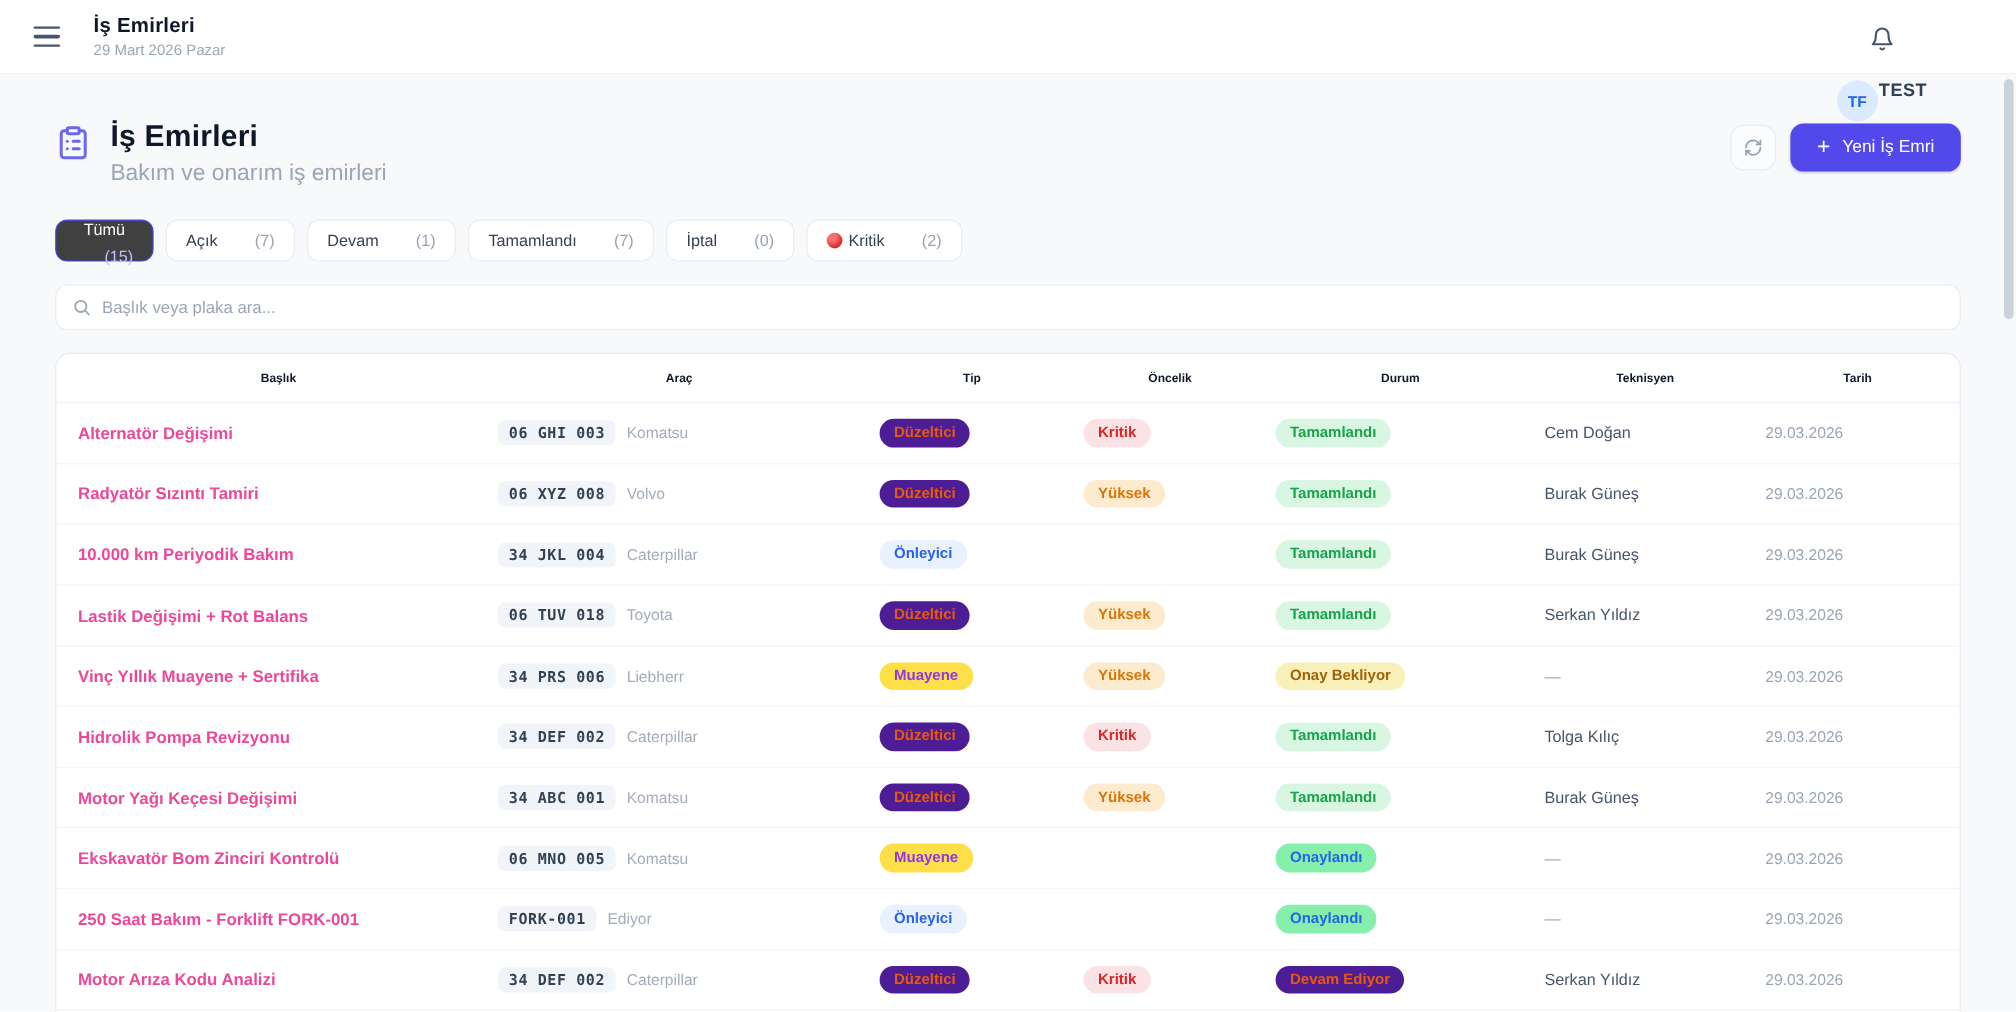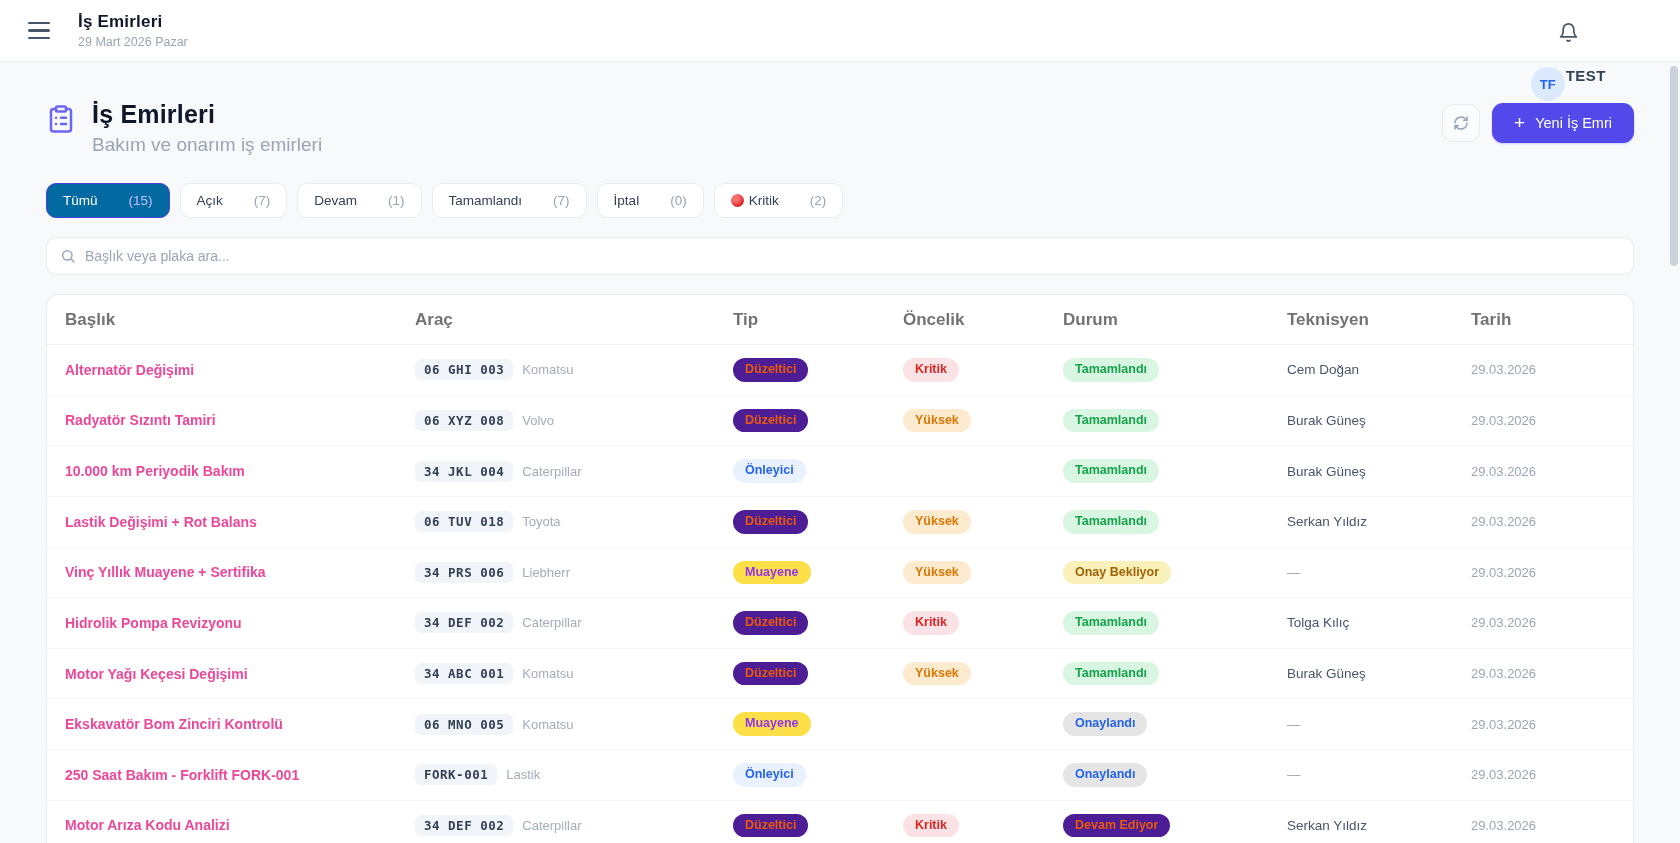--- a/index.html
+++ b/index.html
@@ -63,21 +63,21 @@
 
   
   .chips { margin:27px 46px 0 46px; display:flex; gap:10px; }
   .chip {
     height:35px; border-radius:10px; border:1px solid #e8edf2; background:#fff;
     font-family:"Liberation Sans", sans-serif;
     display:flex; align-items:center; gap:7px; padding:0 16px;
     font-size:13.5px; cursor:pointer; color:#334155; font-weight:500;
   }
   .chip .count { color:#98a4b3; font-weight:400;margin-left:24px; }
-  .chip.active { background:#0369a1; border-color:#4840d8; color:#fff; }
+  .chip.active { background:#404040; border-color:#4840d8; color:#fff;flex-direction:column; }
   .chip.active .count { color:#c3bffa; }
   .red-dot {
     width:13px; height:13px; border-radius:50%;
     background:radial-gradient(circle at 35% 30%, #f87171 0 25%, #dc2626 70%);
     display:inline-block; margin-right:-2px;
   }
 
   
   .search-wrap {
     margin:19px 46px 0 46px; height:35px; background:#fff;
@@ -91,21 +91,21 @@
   }
   .search-input::placeholder { color:#9aa6b5; }
 
   
   .card {
     margin:19px 46px 0 46px; background:#fff; border:1px solid #e7ecf1;
     border-radius:12px; overflow:hidden; height:700px;
   }
   table { width:100%; border-collapse:collapse; table-layout:fixed; }
   th {
-    text-align:left; font-size:17px; font-weight:700; color:#737373;
+    text-align:center; font-size:10px; font-weight:700; color:#0f172a;
     padding:15px 8px 14px 8px; border-bottom:1px solid #eef1f5;
   }
   th:first-child, td:first-child { padding-left:18px; }
   td { padding:13px 8px; border-bottom:1px solid #f1f5f9; vertical-align:middle; }
   .c-title { font-size:14px; font-weight:700; color:#ec4899; }
   .plate {
     display:inline-block; background:#f1f5f9; color:#334155;
     font-family:"DejaVu Sans Mono", monospace; font-size:12.5px; font-weight:700;
     padding:3px 9px; border-radius:6px; letter-spacing:.5px;
   }
@@ -114,21 +114,21 @@
     display:inline-block; border-radius:999px; padding:4px 12px;
     font-size:12.5px; font-weight:600; line-height:1.25;
   }
   .k-orange     { color:#ea580c; background:#4c1d95; }
   .k-blue       { color:#2563eb; background:#e9f1fe; }
   .k-purple     { color:#9333ea; background:#fde047; }
   .k-red        { color:#dc2626; background:#fbe3e5; }
   .k-amber      { color:#d97706; background:#fcebce; }
   .k-green      { color:#16a34a; background:#d9f6e3; }
   .k-yellow     { color:#a16207; background:#faf0ba; }
-  .k-bluefill   { color:#2563eb; background:#e5e5e5; }
+  .k-bluefill   { color:#2563eb; background:#86efac; }
   .k-orangefill { color:#ea580c; background:#4c1d95; }
   .c-tech { font-size:13.5px; color:#475569; }
   .c-tech.empty { color:#9aa6b5; }
   .c-date { font-size:13px; color:#9aa6b5; }
   tr.order-row { cursor:pointer; }
 
   
   .scrollbar { position:absolute; top:0; right:2px; width:8px; height:843px; }
   .scroll-thumb {
     position:absolute; top:66px; width:8px; height:200px;
@@ -338,21 +338,21 @@
           <td class="c-title">Ekskavatör Bom Zinciri Kontrolü</td>
           <td><span class="plate">06 MNO 005</span><span class="brand">Komatsu</span></td>
           <td><span class="badge k-purple">Muayene</span></td>
           <td></td>
           <td><span class="badge k-bluefill">Onaylandı</span></td>
           <td class="c-tech empty">—</td>
           <td class="c-date">29.03.2026</td>
         </tr>
         <tr class="order-row">
           <td class="c-title">250 Saat Bakım - Forklift FORK-001</td>
-          <td><span class="plate">FORK-001</span><span class="brand">Lastik</span></td>
+          <td><span class="plate">FORK-001</span><span class="brand">Ediyor</span></td>
           <td><span class="badge k-blue">Önleyici</span></td>
           <td></td>
           <td><span class="badge k-bluefill">Onaylandı</span></td>
           <td class="c-tech empty">—</td>
           <td class="c-date">29.03.2026</td>
         </tr>
         <tr class="order-row">
           <td class="c-title">Motor Arıza Kodu Analizi</td>
           <td><span class="plate">34 DEF 002</span><span class="brand">Caterpillar</span></td>
           <td><span class="badge k-orange">Düzeltici</span></td>

